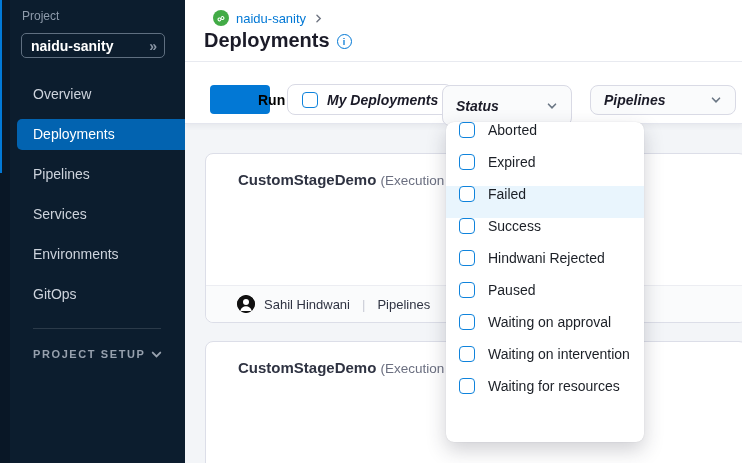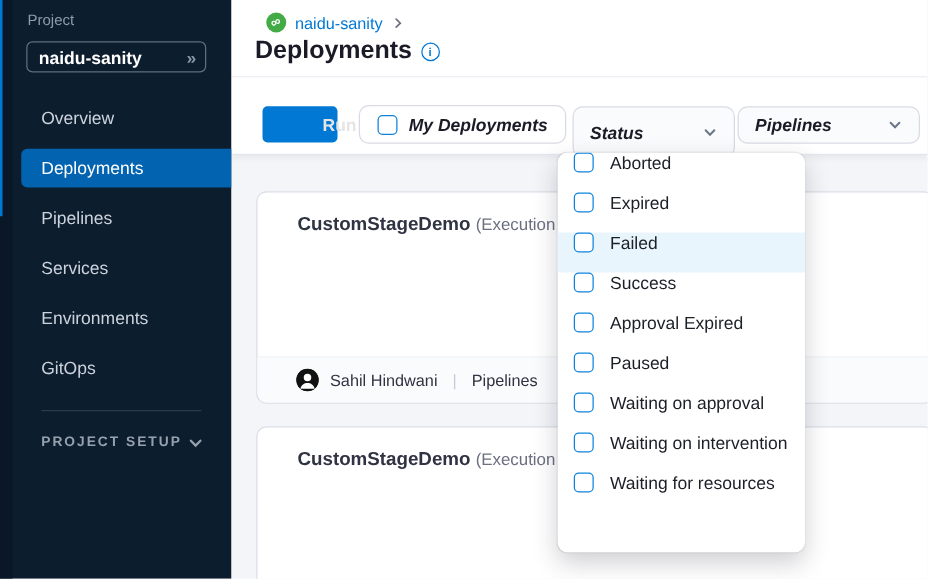--- a/index.html
+++ b/index.html
@@ -32,27 +32,27 @@
                  align-items:center; justify-content:center; font-size:11px; font-weight:bold; }
   .module-icon span { transform:rotate(-25deg); display:block; line-height:1; }
   .crumb-link { font-size:13px; color:#0278d5; cursor:pointer; }
   .title-row { position:absolute; left:19px; top:29px; display:flex; align-items:center; gap:7px; }
   .page-title { font-size:20px; font-weight:bold; color:#1b1b28; }
   .info-icon { width:15px; height:15px; border:1.5px solid #0278d5; border-radius:50%; color:#0278d5;
                font-size:9px; font-weight:bold; display:flex; align-items:center; justify-content:center; margin-top:2px; }
 
   .toolbar { position:absolute; left:0; top:62px; width:100%; height:62px; background:#fff;
              border-bottom:1px solid #e4e6ee; box-shadow:0 3px 4px rgba(96,97,112,0.07); }
-  .run-btn { position:absolute; left:25px; top:23px; width:60px; height:29px; background:#0278d5; color:#e5e5e5;
+  .run-btn { position:absolute; left:25px; top:23px; width:60px; height:29px; background:#0278d5; color:#000000;
              border:none; border-radius:4px; font-size:14px; font-weight:bold; font-family:inherit; cursor:pointer;padding-left:48px; }
   .chip { position:absolute; display:flex; align-items:center; background:#fff; border:1px solid #d9dae5;
           border-radius:8px; font-size:14px; color:#1b1b28; cursor:pointer;font-style:italic; }
   .my-dep { left:102px; top:22px; height:31px; padding:0 14px; gap:9px; font-weight:bold; }
   .select { justify-content:space-between; padding:0 13px; background:#fafbfc; font-weight:bold; }
-  .status-select { left:257px; top:23px; width:130px; height:41px;margin-left:16px; }
+  .status-select { left:257px; top:23px; width:130px; height:41px; }
   .pipelines-select { left:405px; top:23px; width:146px; height:30px; }
 
   .checkbox { width:16px; height:16px; border:1.5px solid #0f83dc; border-radius:4px; background:#fff; flex:0 0 16px; cursor:pointer; }
 
   
   .card { position:absolute; left:20px; width:542px; background:#fff; border:1px solid #dcdee8; border-radius:8px; cursor:pointer; }
   .card-1 { top:153px; height:170px; }
   .card-2 { top:341px; height:150px; }
   .card-title-row { padding:17px 0 0 32px; font-size:15px; color:#6b6f80; white-space:nowrap; overflow:hidden; }
   .card-title { font-weight:bold; color:#2f3342; }
@@ -189,21 +189,21 @@
     <div class="menu-row highlighted">
       <span class="checkbox"></span>
       <span>Failed</span>
     </div>
     <div class="menu-row">
       <span class="checkbox"></span>
       <span>Success</span>
     </div>
     <div class="menu-row">
       <span class="checkbox"></span>
-      <span>Approval Expired</span>
+      <span>Hindwani Rejected</span>
     </div>
     <div class="menu-row">
       <span class="checkbox"></span>
       <span>Paused</span>
     </div>
     <div class="menu-row">
       <span class="checkbox"></span>
       <span>Waiting on approval</span>
     </div>
     <div class="menu-row">

